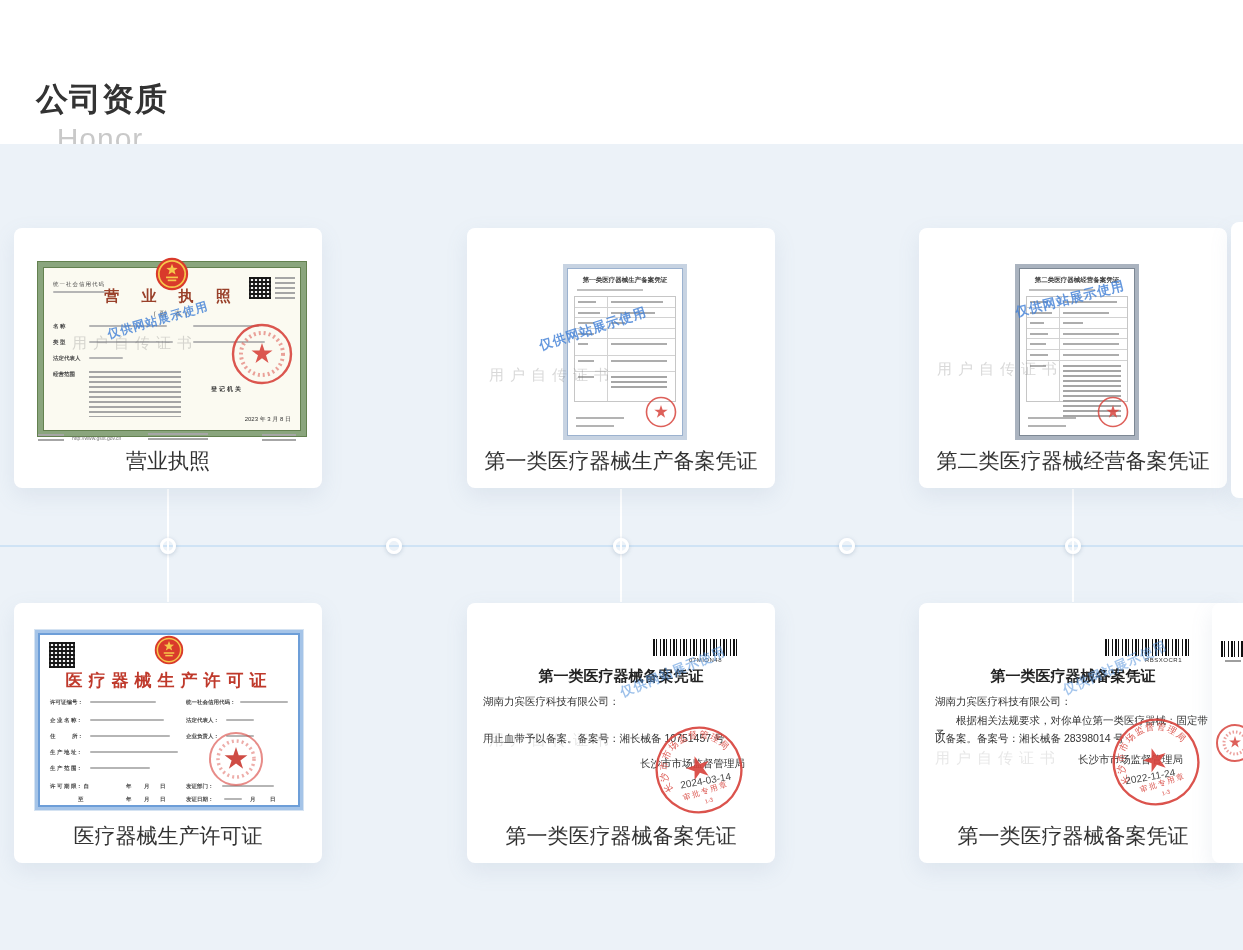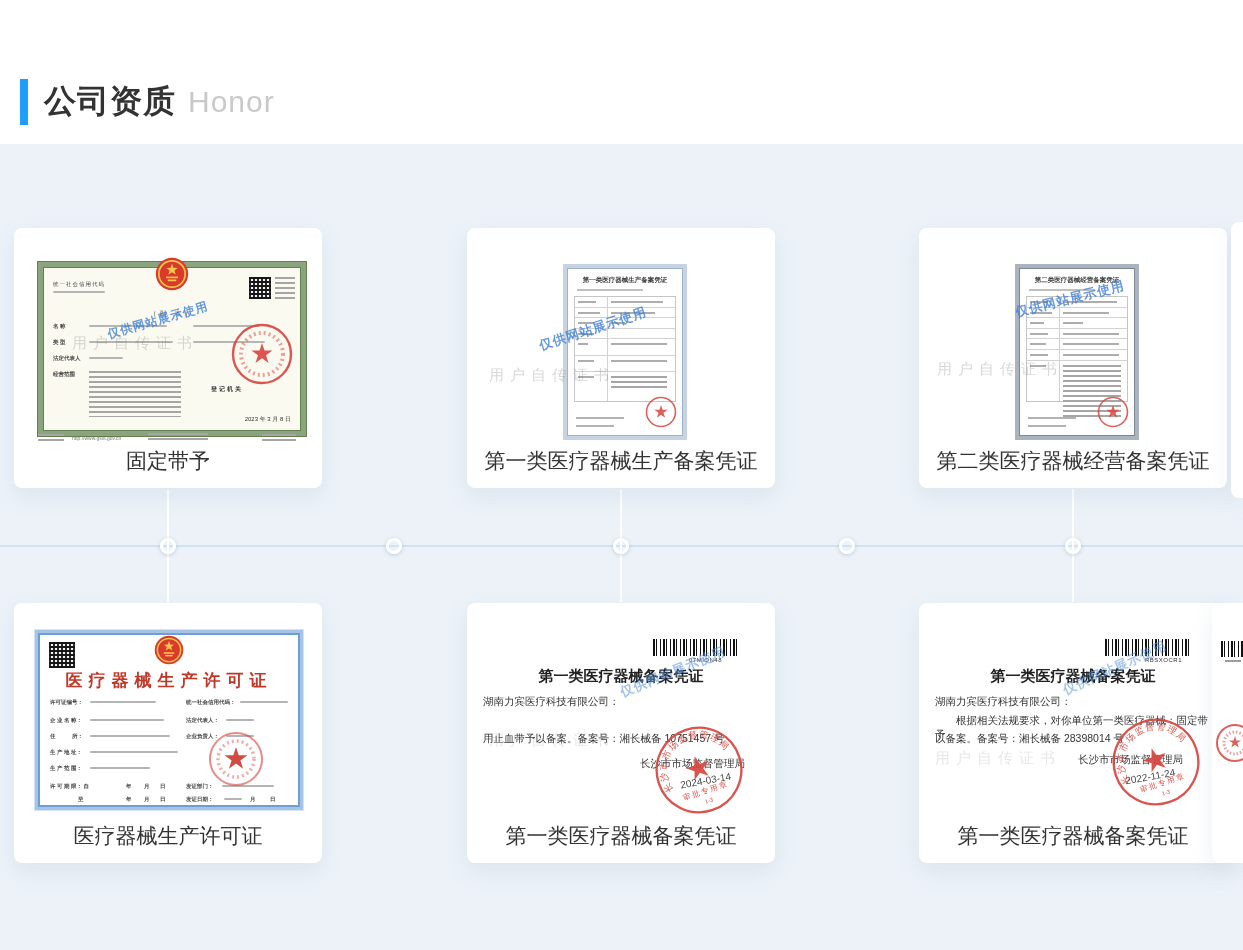--- a/index.html
+++ b/index.html
@@ -1,20 +1,20 @@
 <!DOCTYPE html>
 <html><head>
 <meta charset="utf-8">
 <style>
   html,body{margin:0;padding:0;background:#fff;}
   .page{position:relative;width:1243px;height:950px;background:#ffffff;overflow:hidden;
         font-family:"Liberation Sans","DejaVu Sans",sans-serif;}
 
   
-  .section-header{position:absolute;left:20px;top:78px;height:48px;display:flex;align-items:center;}
+  .section-header{position:absolute;left:20px;top:78px;height:48px;display:flex;align-items:center;flex-direction:column;}
   .accent-bar{width:8px;height:46px;background:#1e9fff;}
   .section-title{margin:0 0 0 16px;font-size:32px;font-weight:600;color:#333;letter-spacing:1px;}
   .section-sub{margin-left:12px;font-size:30px;font-weight:400;color:#c9c9c9;letter-spacing:1px;}
 
   
   .band{position:absolute;left:0;top:144px;width:1243px;height:806px;background:#ecf2f8;}
   .hline{position:absolute;left:0;top:545px;width:1243px;height:2px;background:#cfe3f5;}
   .vline{position:absolute;width:2px;top:489px;height:113px;background:#ffffff;}
   .node{position:absolute;top:546px;width:10px;height:10px;border:3px solid #fff;border-radius:50%;
         background:transparent;transform:translate(-50%,-50%);box-shadow:0 1px 4px rgba(110,135,160,.35);}
@@ -126,20 +126,21 @@
 
   <div class="card pos1">
     <div class="cert1">
       <svg class="emblem c1-emblem" viewBox="0 0 40 40">
         <circle cx="20" cy="20" r="19" fill="#d93a2b"></circle>
         <circle cx="20" cy="20" r="15.5" fill="none" stroke="#f6c64b" stroke-width="2"></circle>
         <polygon points="20,8 21.8,12.6 26.7,12.9 22.9,16 24.2,20.7 20,18 15.8,20.7 17.1,16 13.3,12.9 18.2,12.6" fill="#f6c64b"></polygon>
         <rect x="13" y="23" width="14" height="2" fill="#f6c64b"></rect>
         <rect x="15" y="26.5" width="10" height="2" fill="#f6c64b"></rect>
       </svg>
+      <div class="c1-title">营 业 执 照</div>
       <div class="c1-sub">（副 本）</div>
       <div class="c1-code-label">统一社会信用代码</div>
       <i class="bar" style="left:10px;top:24px;width:52px;height:2px"></i>
       <div class="qr" style="right:30px;top:10px;width:22px;height:22px"></div>
       <div class="lines" style="right:6px;top:10px;width:20px;height:22px"></div>
       <span class="ml" style="left:10px;top:56px">名  称</span>
       <i class="bar" style="left:46px;top:58px;width:78px;height:2px"></i>
       <span class="ml" style="left:10px;top:72px">类  型</span>
       <i class="bar" style="left:46px;top:74px;width:84px;height:2px"></i>
       <span class="ml" style="left:10px;top:88px">法定代表人</span>
@@ -157,21 +158,21 @@
       <span class="c1-date">2023 年 3 月 8 日</span>
     </div>
     <div class="c1-footer">
       <div class="lines" style="left:0;top:2px;width:26px;height:7px"></div>
       <span class="c1-url">http://www.gsxt.gov.cn</span>
       <div class="lines" style="left:110px;top:1px;width:60px;height:9px"></div>
       <div class="lines" style="right:0;top:2px;width:34px;height:7px"></div>
     </div>
     <div class="wm-blue" style="left:92px;top:84px;transform:rotate(-16deg);font-size:12px">仅供网站展示使用</div>
     <div class="wm-gray" style="left:58px;top:106px">用户自传证书</div>
-    <div class="caption">固定带予</div>
+    <div class="caption">营业执照</div>
   </div>
 
   <div class="card pos2">
     <div class="certP c2-frame">
       <div class="cp-title">第一类医疗器械生产备案凭证</div>
       <div class="cp-code"></div>
       <div class="cp-table">
         <div class="t-row">
             <div class="t-label">
               <i class="mb" style="width:18px"></i>

